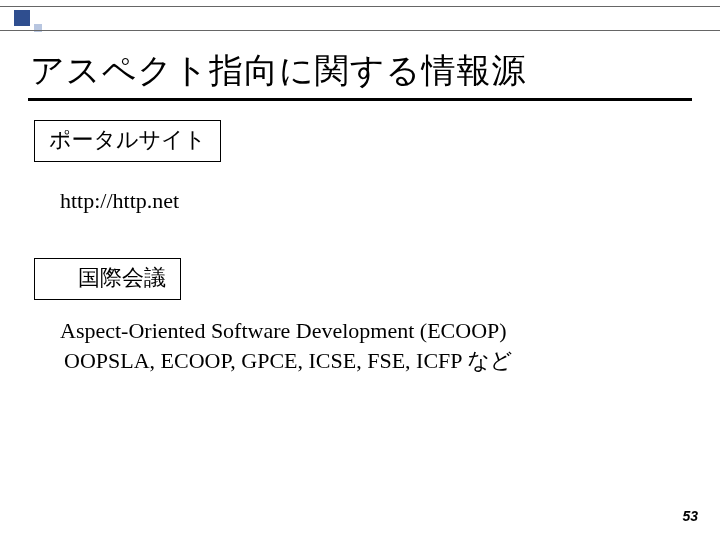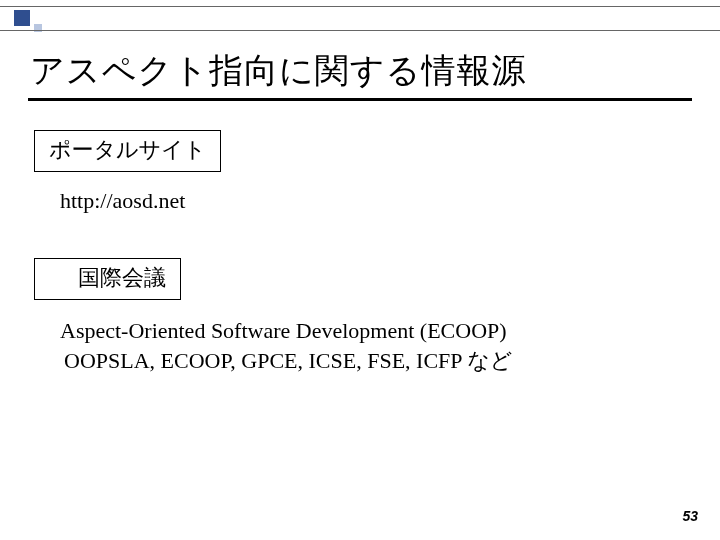--- a/index.html
+++ b/index.html
@@ -70,21 +70,21 @@
   }
 
   .box {
     position: absolute;
     border: 1.5px solid #000;
     background: #fff;
     font-size: 22px;
     padding: 4px 14px 6px 14px;
     font-family: "MS PMincho", "Hiragino Mincho Pro", serif;
   }
-  .box1 { left: 34px; top: 130px; text-align: right; }
+  .box1 { left: 34px; top: 120px; text-align: right; }
   .box2 { left: 34px; top: 258px; padding-left: 43px; }
 
   .bodytext {
     position: absolute;
     font-size: 22px;
     font-family: "Century", "Times New Roman", serif;
     line-height: 1.4;
   }
   .t1 { left: 60px; top: 186px; }
   .t2 { left: 60px; top: 316px; }
@@ -107,19 +107,19 @@
   <div class="line-top"></div>
   <div class="sq-big"></div>
   <div class="sq-small"></div>
   <div class="line-bot"></div>
 </div>
 
 <div class="title">アスペクト指向に関する情報源</div>
 <div class="title-rule"></div>
 
 <div class="box box1">ポータルサイト</div>
-<div class="bodytext t1">http://aosd.net</div>
+<div class="bodytext t1">http://http.net</div>
 
 <div class="box box2">国際会議</div>
 <div class="bodytext t2">Aspect-Oriented Software Development (ECOOP)</div>
 <div class="bodytext t3">OOPSLA, ECOOP, GPCE, ICSE, FSE, ICFP など</div>
 
 <div class="pagenum">53</div>
 
 </body></html>

